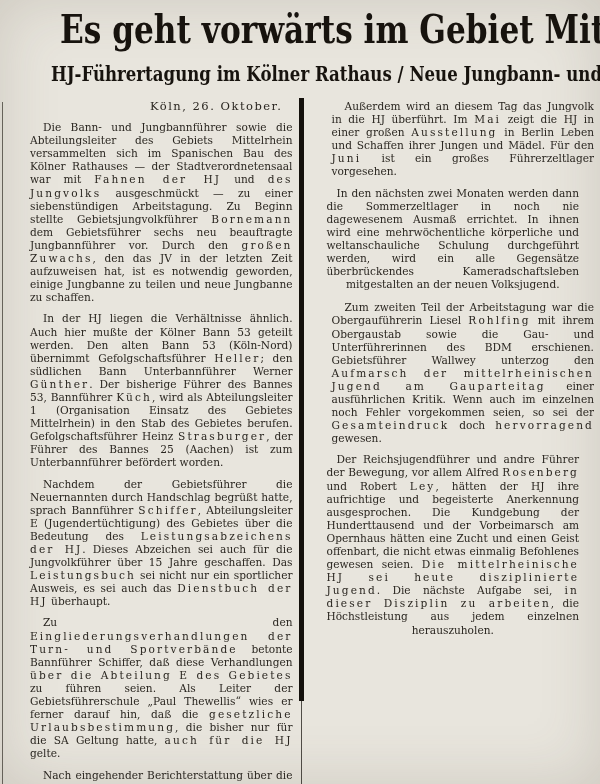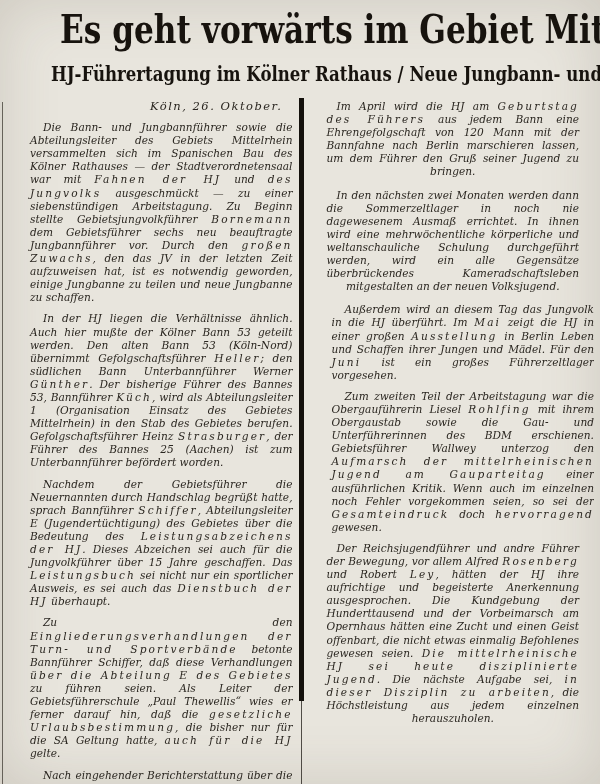--- a/index.html
+++ b/index.html
@@ -49,21 +49,20 @@
   .left-edge-rule{
     position:absolute;
     left:2px;top:4px;bottom:0;
     width:1px;
     background:rgba(40,35,28,0.65);
   }
   .columns{
     position:absolute;
     left:7px;right:6px;top:0;bottom:0;
     display:flex;
-    font-style:italic;
   }
   .col{
     flex:1 1 0;
     overflow:hidden;
     font-size:10.6px;
     line-height:13.1px;
     text-align:justify;
   }
   .col-left{padding:2px 6px 0 3px;}
   .col-right{padding:2px 0 0 8px;}
@@ -130,23 +129,22 @@
           <p class="para"><span>Nach eingehender Berichterstattung über die große Gebietsführertagung in Westfalen gab Gebietsführer </span><span class="gesperrt">Liesel</span><span> in großen Zügen das Programm der HJ-</span><span class="gesperrt">Arbeit im nächsten Jahre</span></p>
         </div>
 
       <div class="divider">
         <div class="thick"></div>
         <div class="thin"></div>
       </div>
 
       <div class="col col-right">
 
-      <p class="para indented"><span>Im April wird die HJ am </span><span class="gesperrt">Geburtstag des Führers</span><span> aus jedem Bann eine Ehrengefolgschaft von 120 Mann mit der Bannfahne nach Berlin marschieren lassen, um dem Führer den Gruß seiner Jugend zu bringen.</span></p>
+          <p class="para"><span>Außerdem wird an diesem Tag das Jungvolk in die HJ überführt. Im </span><span class="gesperrt">Mai</span><span> zeigt die HJ in einer großen </span><span class="gesperrt">Ausstellung</span><span> in Berlin Leben und Schaffen ihrer Jungen und Mädel. Für den </span><span class="gesperrt">Juni</span><span> ist ein großes Führerzeltlager vorgesehen.</span></p>
           <p class="para indented"><span>In den nächsten zwei Monaten werden dann die Sommerzeltlager in noch nie dagewesenem Ausmaß errichtet. In ihnen wird eine mehrwöchentliche körperliche und weltanschauliche Schulung durchgeführt werden, wird ein alle Gegensätze überbrückendes Kameradschaftsleben mitgestalten an der neuen Volksjugend.</span></p>
-          <p class="para"><span>Außerdem wird an diesem Tag das Jungvolk in die HJ überführt. Im </span><span class="gesperrt">Mai</span><span> zeigt die HJ in einer großen </span><span class="gesperrt">Ausstellung</span><span> in Berlin Leben und Schaffen ihrer Jungen und Mädel. Für den </span><span class="gesperrt">Juni</span><span> ist ein großes Führerzeltlager vorgesehen.</span></p>
           <p class="para"><span>Zum zweiten Teil der Arbeitstagung war die Obergauführerin Liesel </span><span class="gesperrt">Rohlfing</span><span> mit ihrem Obergaustab sowie die Gau- und Unterführerinnen des BDM erschienen. Gebietsführer Wallwey unterzog den </span><span class="gesperrt">Aufmarsch der mittelrheinischen Jugend am Gauparteitag</span><span> einer ausführlichen Kritik. Wenn auch im einzelnen noch Fehler vorgekommen seien, so sei der </span><span class="gesperrt">Gesamteindruck</span><span> doch </span><span class="gesperrt">hervorragend</span><span> gewesen.</span></p>
           <p class="para indented"><span>Der Reichsjugendführer und andre Führer der Bewegung, vor allem Alfred </span><span class="gesperrt">Rosenberg</span><span> und Robert </span><span class="gesperrt">Ley</span><span>, hätten der HJ ihre aufrichtige und begeisterte Anerkennung ausgesprochen. Die Kundgebung der Hunderttausend und der Vorbeimarsch am Opernhaus hätten eine Zucht und einen Geist offenbart, die nicht etwas einmalig Befohlenes gewesen seien. </span><span class="gesperrt">Die mittelrheinische HJ sei heute disziplinierte Jugend</span><span>. Die nächste Aufgabe sei, </span><span class="gesperrt">in dieser Disziplin zu arbeiten</span><span>, die Höchstleistung aus jedem einzelnen herauszuholen.</span></p>
         </div>
 
     </div>
   </div>
 
 </div>
 
 </body></html>

